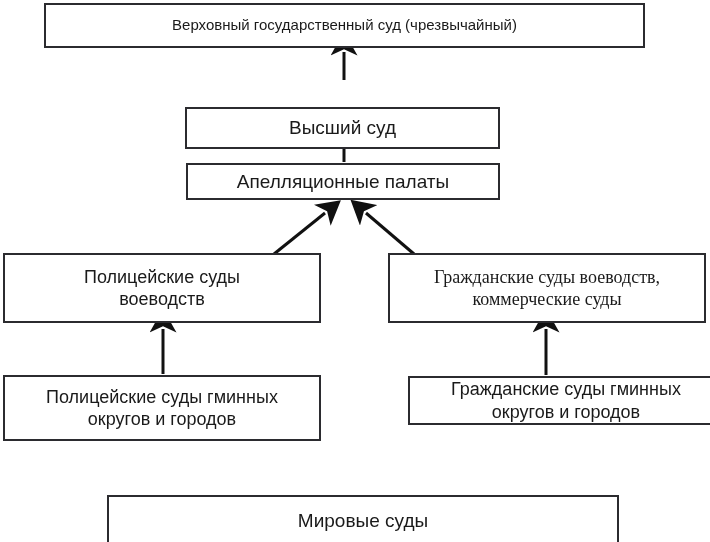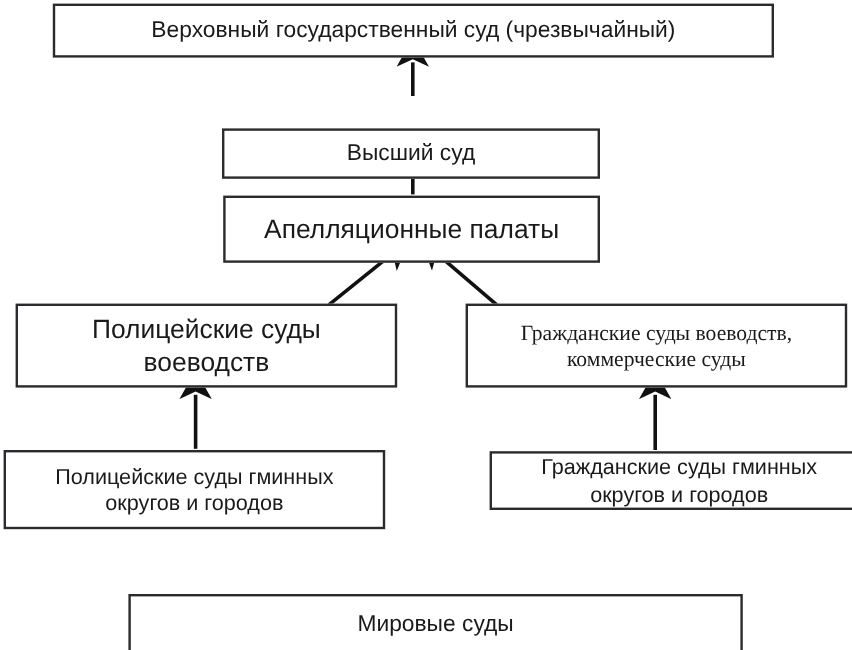--- a/index.html
+++ b/index.html
@@ -29,24 +29,24 @@
     color: #1a1a1a;
     line-height: 1.25;
     z-index: 2;
   }
   .node .label {
     display: block;
     padding: 0 8px;
     white-space: pre-line;
   }
   
-  #node-supreme      { left: 44px;  top: 3px;   width: 601px; height: 45px;  font-size: 19px; }
+  #node-supreme      { left: 44px;  top: 3px;   width: 601px; height: 45px;  font-size: 15px; }
   #node-high         { left: 185px; top: 81px;  width: 315px; height: 42px;  font-size: 19px; margin-top: 26px; }
-  #node-appeal       { left: 186px; top: 163px; width: 314px; height: 56px;  font-size: 22px; }
-  #node-police-voiv  { left: 13px;   top: 253px; width: 318px; height: 70px;  font-size: 22px; }
+  #node-appeal       { left: 186px; top: 163px; width: 314px; height: 37px;  font-size: 19px; }
+  #node-police-voiv  { left: 3px;   top: 253px; width: 318px; height: 70px;  font-size: 18px; }
   #node-civil-voiv   { left: 388px; top: 253px; width: 318px; height: 70px;  font-size: 18px; font-family: Liberation Serif, serif; }
   #node-police-gmina { left: 3px;   top: 375px; width: 318px; height: 66px;  font-size: 18px; }
   #node-civil-gmina  { left: 408px; top: 376px; width: 316px; height: 49px;  font-size: 18px; }
   #node-justice      { left: 107px;  top: 495px; width: 512px; height: 52px;  font-size: 19px; align-items: center; }
 
   #edges {
     position: absolute;
     left: 0;
     top: 0;
     width: 710px;

